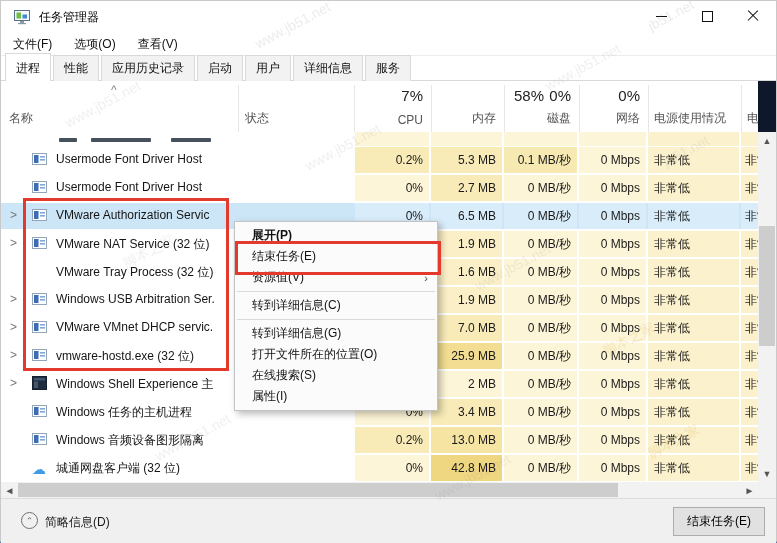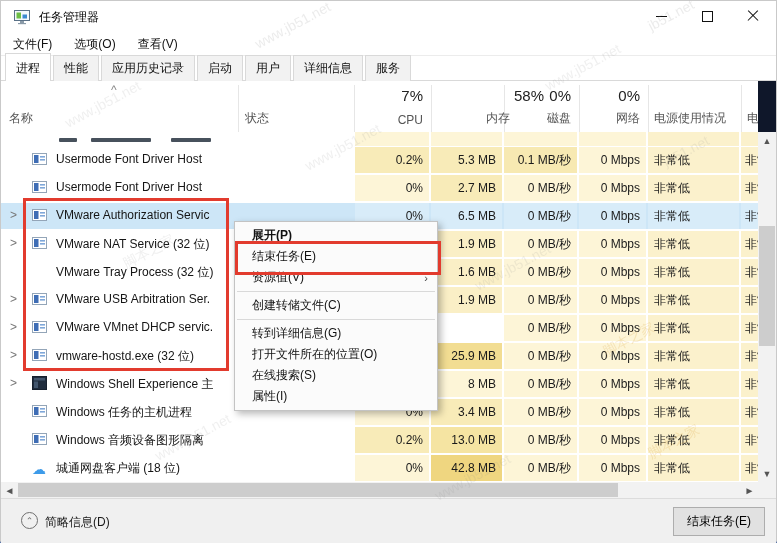--- a/index.html
+++ b/index.html
@@ -137,21 +137,21 @@
     <div class="hsep" style="left:237px;"></div>
     <div class="hsep" style="left:353px;"></div>
     <div class="hsep" style="left:430px;"></div>
     <div class="hsep" style="left:503px;"></div>
     <div class="hsep" style="left:578px;"></div>
     <div class="hsep" style="left:647px;"></div>
     <div class="hsep" style="left:740px;"></div>
     <div class="husage" style="left:354px;width:68px;">7%</div>
     <div class="hlabel" style="left:354px;width:68px;">CPU</div>
     <div class="husage" style="left:430px;width:65px;padding-left:48px;">58%</div>
-    <div class="hlabel" style="left:444px;width:65px;">内存</div>
+    <div class="hlabel" style="left:430px;width:65px;">内存</div>
     <div class="husage" style="left:503px;width:67px;">0%</div>
     <div class="hlabel" style="left:503px;width:67px;">磁盘</div>
     <div class="husage" style="left:578px;width:61px;">0%</div>
     <div class="hlabel" style="left:578px;width:61px;">网络</div>
     <div class="hcol" style="left:653px;width:85px;overflow:hidden;white-space:nowrap;">电源使用情况</div>
     <div class="hcol" style="left:746px;width:11px;overflow:hidden;white-space:nowrap;">电源使用情况</div>
   </div>
 
   <div class="rows" id="rows">
       <div class="prow clipped">
@@ -244,40 +244,41 @@
         <div class="cell c-ptr" style="background: rgb(251, 241, 204);">非常低</div>
       </div>
       <div class="prow">
         <span class="chev">&gt;</span>
         <span class="picon"><svg width="15" height="14" viewBox="0 0 15 14">
             <rect x="0.5" y="1.5" width="14" height="11" fill="#fff" stroke="#93a5b8"></rect>
             <rect x="2" y="3" width="4.5" height="8" fill="#3e6db5"></rect>
             <rect x="8" y="4" width="5" height="1.6" fill="#7fa7d9"></rect>
             <rect x="8" y="7" width="5" height="1.6" fill="#7fa7d9"></rect>
           </svg></span>
-        <span class="pname">VMware USB Arbitration Ser.</span>
+        <span class="pname">Windows USB Arbitration Ser.</span>
         <div class="cell c-status" style="background: transparent;"></div>
         <div class="cell c-cpu" style="background: rgb(253, 245, 215);"></div>
         <div class="cell c-mem" style="background: rgb(250, 239, 198);">1.9 MB</div>
         <div class="cell c-disk" style="background: rgb(253, 245, 215);">0 MB/秒</div>
         <div class="cell c-net" style="background: rgb(253, 245, 215);">0 Mbps</div>
         <div class="cell c-pow" style="background: rgb(251, 241, 204);">非常低</div>
         <div class="cell c-ptr" style="background: rgb(251, 241, 204);">非常低</div>
       </div>
       <div class="prow">
         <span class="chev">&gt;</span>
         <span class="picon"><svg width="15" height="14" viewBox="0 0 15 14">
             <rect x="0.5" y="1.5" width="14" height="11" fill="#fff" stroke="#93a5b8"></rect>
             <rect x="2" y="3" width="4.5" height="8" fill="#3e6db5"></rect>
             <rect x="8" y="4" width="5" height="1.6" fill="#7fa7d9"></rect>
             <rect x="8" y="7" width="5" height="1.6" fill="#7fa7d9"></rect>
           </svg></span>
         <span class="pname">VMware VMnet DHCP servic.</span>
         <div class="cell c-status" style="background: transparent;"></div>
         <div class="cell c-cpu" style="background: rgb(253, 245, 215);"></div>
+        <div class="cell c-mem" style="background: rgb(248, 235, 184);">7.0 MB</div>
         <div class="cell c-disk" style="background: rgb(253, 245, 215);">0 MB/秒</div>
         <div class="cell c-net" style="background: rgb(253, 245, 215);">0 Mbps</div>
         <div class="cell c-pow" style="background: rgb(251, 241, 204);">非常低</div>
         <div class="cell c-ptr" style="background: rgb(251, 241, 204);">非常低</div>
       </div>
       <div class="prow">
         <span class="chev">&gt;</span>
         <span class="picon"><svg width="15" height="14" viewBox="0 0 15 14">
             <rect x="0.5" y="1.5" width="14" height="11" fill="#fff" stroke="#93a5b8"></rect>
             <rect x="2" y="3" width="4.5" height="8" fill="#3e6db5"></rect>
@@ -296,21 +297,21 @@
       <div class="prow">
         <span class="chev">&gt;</span>
         <span class="picon"><svg width="15" height="14" viewBox="0 0 15 14">
             <rect x="0.5" y="0.5" width="14" height="13" fill="#1f2c3d" stroke="#16202e"></rect>
             <rect x="2" y="2" width="11" height="2.5" fill="#42566e"></rect>
             <rect x="2" y="5.5" width="4" height="6.5" fill="#42566e"></rect>
           </svg></span>
         <span class="pname">Windows Shell Experience 主</span>
         <div class="cell c-status" style="background: transparent;"></div>
         <div class="cell c-cpu" style="background: rgb(253, 245, 215);"></div>
-        <div class="cell c-mem" style="background: rgb(253, 245, 215);">8 MB</div>
+        <div class="cell c-mem" style="background: rgb(253, 245, 215);">2 MB</div>
         <div class="cell c-disk" style="background: rgb(253, 245, 215);">0 MB/秒</div>
         <div class="cell c-net" style="background: rgb(253, 245, 215);">0 Mbps</div>
         <div class="cell c-pow" style="background: rgb(251, 241, 204);">非常低</div>
         <div class="cell c-ptr" style="background: rgb(251, 241, 204);">非常低</div>
       </div>
       <div class="prow">
         <span class="picon"><svg width="15" height="14" viewBox="0 0 15 14">
             <rect x="0.5" y="1.5" width="14" height="11" fill="#fff" stroke="#93a5b8"></rect>
             <rect x="2" y="3" width="4.5" height="8" fill="#3e6db5"></rect>
             <rect x="8" y="4" width="5" height="1.6" fill="#7fa7d9"></rect>
@@ -336,21 +337,21 @@
         <div class="cell c-status" style="background: transparent;"></div>
         <div class="cell c-cpu" style="background: rgb(248, 235, 184);">0.2%</div>
         <div class="cell c-mem" style="background: rgb(245, 228, 162);">13.0 MB</div>
         <div class="cell c-disk" style="background: rgb(253, 245, 215);">0 MB/秒</div>
         <div class="cell c-net" style="background: rgb(253, 245, 215);">0 Mbps</div>
         <div class="cell c-pow" style="background: rgb(251, 241, 204);">非常低</div>
         <div class="cell c-ptr" style="background: rgb(251, 241, 204);">非常低</div>
       </div>
       <div class="prow">
         <span class="picon"><span style="color:#3d9be9;font-size:14px;line-height:14px;">☁</span></span>
-        <span class="pname">城通网盘客户端 (18 位)</span>
+        <span class="pname">城通网盘客户端 (32 位)</span>
         <div class="cell c-status" style="background: transparent;"></div>
         <div class="cell c-cpu" style="background: rgb(253, 245, 215);">0%</div>
         <div class="cell c-mem" style="background: rgb(239, 214, 128);">42.8 MB</div>
         <div class="cell c-disk" style="background: rgb(253, 245, 215);">0 MB/秒</div>
         <div class="cell c-net" style="background: rgb(253, 245, 215);">0 Mbps</div>
         <div class="cell c-pow" style="background: rgb(251, 241, 204);">非常低</div>
         <div class="cell c-ptr" style="background: rgb(251, 241, 204);">非常低</div>
       </div>
     </div>
 
@@ -373,21 +374,21 @@
       </div>
     <span class="brief-label">简略信息(D)</span>
     <button class="endtask-btn">结束任务(E)</button>
   </div>
 
   <div class="ctxmenu" id="ctxmenu">
       <div class="ctx-item bold">展开(P)</div>
       <div class="ctx-item">结束任务(E)</div>
       <div class="ctx-item">资源值(V)<span class="ctx-sub">›</span></div>
       <div class="ctx-sep"></div>
-      <div class="ctx-item">创建转储文件(C)</div>
+      <div class="ctx-item">转到详细信息(C)</div>
       <div class="ctx-sep"></div>
       <div class="ctx-item">转到详细信息(G)</div>
       <div class="ctx-item">打开文件所在的位置(O)</div>
       <div class="ctx-item">在线搜索(S)</div>
       <div class="ctx-item">属性(I)</div>
     </div>
 
   <div class="redbox" id="redbox-names"></div>
   <div class="redbox" id="redbox-endtask"></div>
 

